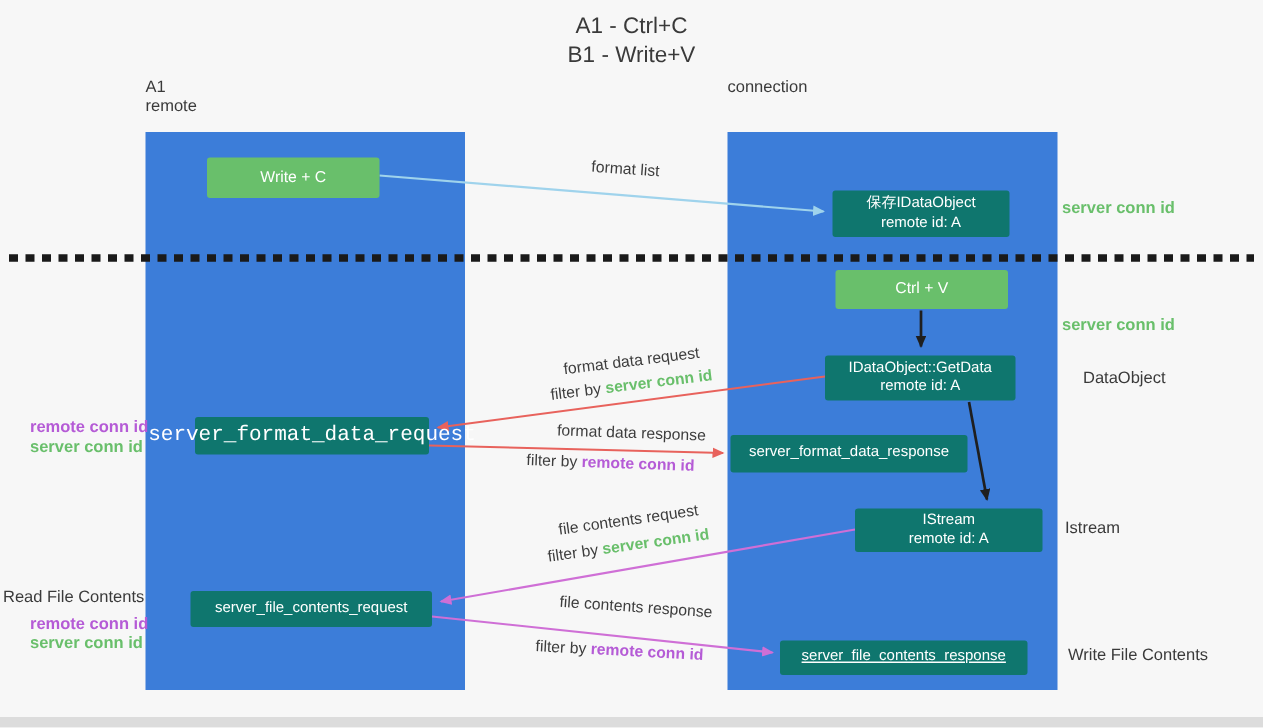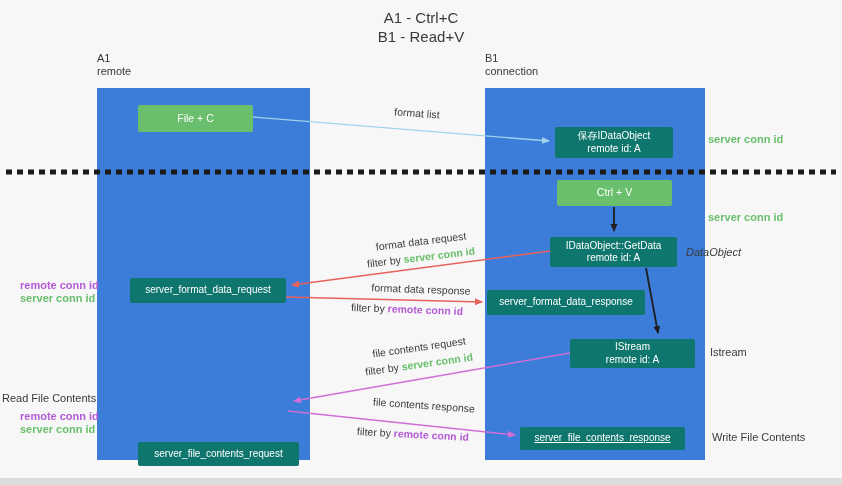--- a/index.html
+++ b/index.html
@@ -27,34 +27,34 @@
 
   .box{position:absolute;display:flex;flex-direction:column;align-items:center;justify-content:center;
        color:#ffffff;font-size:10.5px;line-height:1.25;text-align:center;border-radius:2px;}
   .green{background:#69bf6b;}
   .orange{background:#0f766e;}
 
   .p-ctrlc{left:138px;top:105px;width:115px;height:27px;}
   .p-save{left:555px;top:127px;width:118px;height:31px;font-size:10px;}
   .p-ctrlv{left:557px;top:180px;width:115px;height:26px;}
   .p-getdata{left:550px;top:237px;width:127px;height:30px;font-size:10px;}
-  .p-freq{left:130px;top:278px;width:156px;height:25px;font-size:10px;}
+  .p-freq{left:130px;top:278px;width:156px;height:25px;font-size:14px;font-family:Liberation Mono, monospace;}
   .p-fres{left:487px;top:290px;width:158px;height:25px;font-size:10px;}
   .p-istream{left:570px;top:339px;width:125px;height:29px;font-size:10px;}
-  .p-filereq{left:138px;top:394px;width:161px;height:24px;font-size:10px;margin-top:48px;}
+  .p-filereq{left:127px;top:394px;width:161px;height:24px;font-size:10px;}
   .p-fileres{left:520px;top:427px;width:165px;height:23px;font-size:10px;text-decoration:underline;}
 
   .slabel{position:absolute;font-size:11px;white-space:nowrap;}
   .green-t{color:#69bf6b;font-weight:bold;}
   .purple-t{color:#b55bd6;font-weight:bold;}
   .dark-t{color:#3a3a3a;}
 
   .p-scid-top{left:708px;top:133px;}
   .p-scid-mid{left:708px;top:211px;}
-  .p-dataobject{left:686px;top:246px;font-style:italic;}
+  .p-dataobject{left:722px;top:246px;}
   .p-istream-label{left:710px;top:346px;}
   .p-write{left:712px;top:431px;}
   .p-read{left:2px;top:392px;}
   .p-rcid1{left:20px;top:279px;}
   .p-scid1{left:20px;top:292px;}
   .p-rcid2{left:20px;top:410px;}
   .p-scid2{left:20px;top:423px;}
 
   .elabel{position:absolute;font-size:10.5px;color:#3d3d3d;text-align:center;white-space:nowrap;}
   .p-formatlist{left:352px;top:107px;width:130px;transform:rotate(4deg);}
@@ -69,29 +69,28 @@
 
   .bottom-strip{position:absolute;left:0;top:478px;width:842px;height:7px;background:#dcdcdc;}
 </style>
 </head>
 <body>
 
 <div class="stage">
 
   <div class="title">
     <div>A1 - Ctrl+C</div>
-    <div>B1 - Read+V</div>
+    <div>B1 - Write+V</div>
   </div>
 
   <div class="lane-header lh-left">
     <div>A1</div>
     <div>remote</div>
   </div>
   <div class="lane-header lh-right">
-    <div>B1</div>
     <div>connection</div>
   </div>
 
   <div class="lane lane-left"></div>
   <div class="lane lane-right"></div>
 
   <svg class="arrows" viewBox="0 0 842 485">
     <defs>
       <marker id="m-blue" markerUnits="userSpaceOnUse" markerWidth="10" markerHeight="10" refX="7" refY="3.5" orient="auto">
         <path d="M0,0 L8,3.5 L0,7 Z" fill="#9fd3ec"></path>
@@ -118,21 +117,21 @@
     <line x1="550" y1="251" x2="292" y2="285" stroke="#e8625c" stroke-width="1.4" marker-end="url(#m-red)"></line>
 
     <line x1="286" y1="297" x2="482" y2="302" stroke="#e8625c" stroke-width="1.4" marker-end="url(#m-red)"></line>
 
     <line x1="570" y1="353" x2="294" y2="401" stroke="#cf6fd6" stroke-width="1.4" marker-end="url(#m-mag)"></line>
 
     <line x1="288" y1="411" x2="515" y2="435" stroke="#cf6fd6" stroke-width="1.4" marker-end="url(#m-mag)"></line>
   </svg>
 
   <div class="box green p-ctrlc">
-    <div>File + C</div>
+    <div>Write + C</div>
   </div>
 
   <div class="box orange p-save">
     <div>保存IDataObject</div>
     <div>remote id: A</div>
   </div>
 
   <div class="box green p-ctrlv">
     <div>Ctrl + V</div>
   </div>

